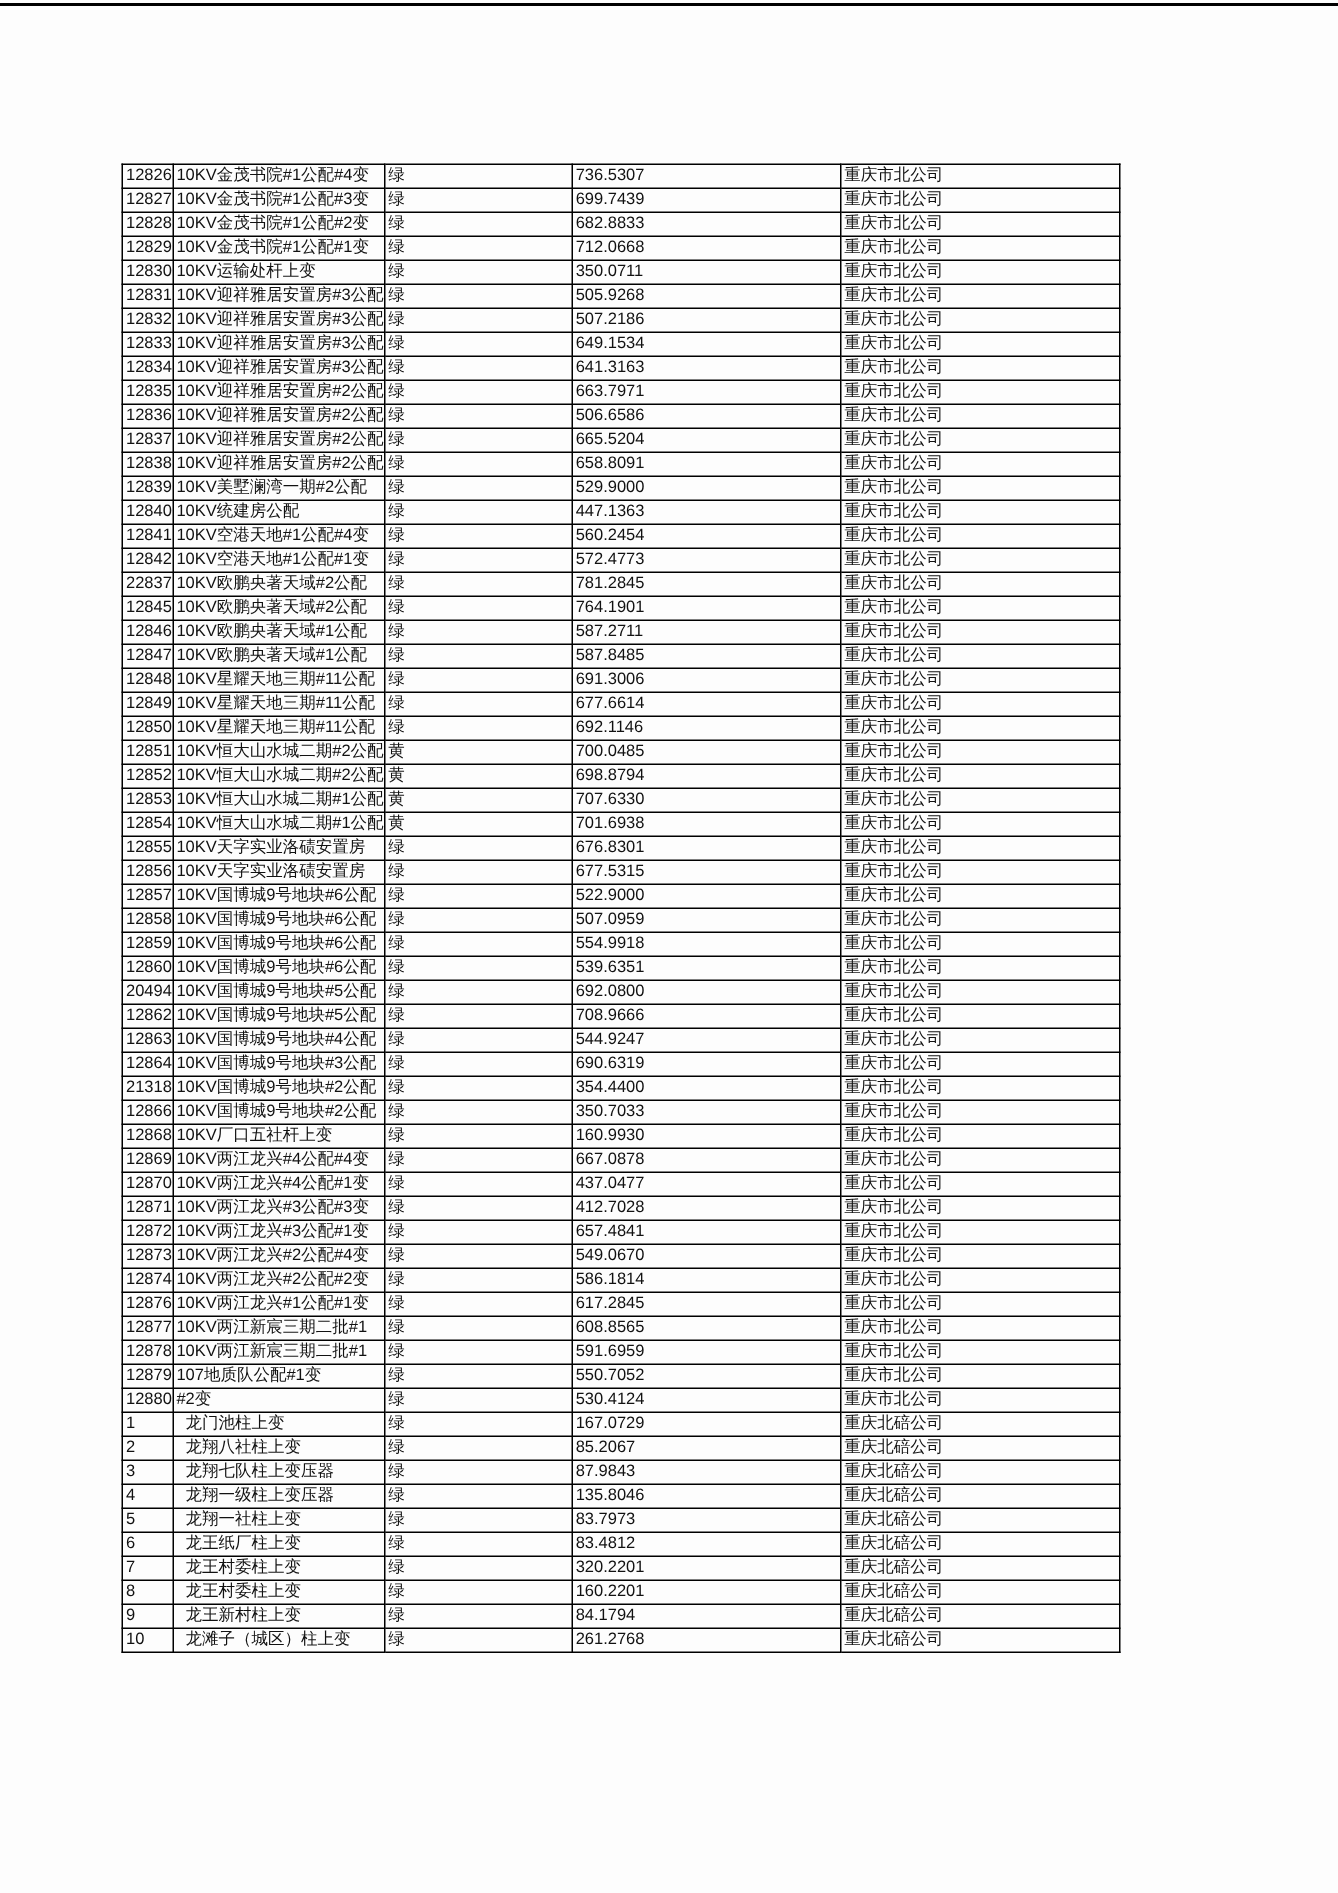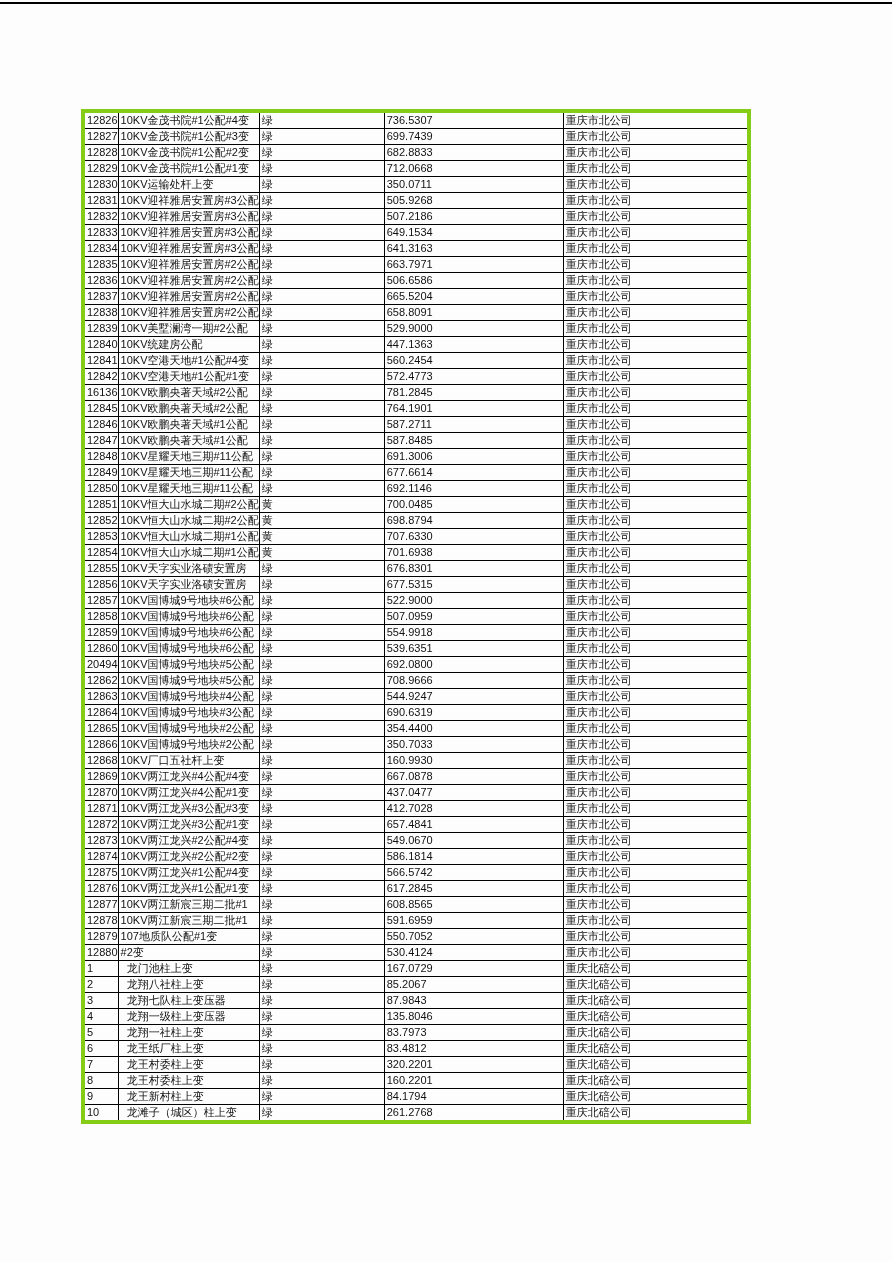--- a/index.html
+++ b/index.html
@@ -22,21 +22,21 @@
     width: 892px;
     height: 2px;
     background: #000000;
   }
   table.sheet {
     position: absolute;
     left: 81px;
     top: 109px;
     border-collapse: collapse;
     table-layout: fixed;
-    border: 4px solid #84cc16;
+    border: 1px solid #84cc16;
   }
   table.sheet td {
     border: 1px solid #000000;
     height: 15px;
     box-sizing: content-box;
     padding: 0 0 0 2px;
     font-size: 11px;
     line-height: 15px;
     vertical-align: middle;
     overflow: hidden;
@@ -178,21 +178,21 @@
       <td class="c-company">重庆市北公司</td>
     </tr>
       <tr>
       <td class="c-id">12842</td>
       <td class="c-name">10KV空港天地#1公配#1变</td>
       <td class="c-status">绿</td>
       <td class="c-value">572.4773</td>
       <td class="c-company">重庆市北公司</td>
     </tr>
       <tr>
-      <td class="c-id">16136</td>
+      <td class="c-id">22837</td>
       <td class="c-name">10KV欧鹏央著天域#2公配</td>
       <td class="c-status">绿</td>
       <td class="c-value">781.2845</td>
       <td class="c-company">重庆市北公司</td>
     </tr>
       <tr>
       <td class="c-id">12845</td>
       <td class="c-name">10KV欧鹏央著天域#2公配</td>
       <td class="c-status">绿</td>
       <td class="c-value">764.1901</td>
@@ -325,21 +325,21 @@
       <td class="c-company">重庆市北公司</td>
     </tr>
       <tr>
       <td class="c-id">12864</td>
       <td class="c-name">10KV国博城9号地块#3公配</td>
       <td class="c-status">绿</td>
       <td class="c-value">690.6319</td>
       <td class="c-company">重庆市北公司</td>
     </tr>
       <tr>
-      <td class="c-id">12865</td>
+      <td class="c-id">21318</td>
       <td class="c-name">10KV国博城9号地块#2公配</td>
       <td class="c-status">绿</td>
       <td class="c-value">354.4400</td>
       <td class="c-company">重庆市北公司</td>
     </tr>
       <tr>
       <td class="c-id">12866</td>
       <td class="c-name">10KV国博城9号地块#2公配</td>
       <td class="c-status">绿</td>
       <td class="c-value">350.7033</td>
@@ -385,27 +385,20 @@
       <td class="c-name">10KV两江龙兴#2公配#4变</td>
       <td class="c-status">绿</td>
       <td class="c-value">549.0670</td>
       <td class="c-company">重庆市北公司</td>
     </tr>
       <tr>
       <td class="c-id">12874</td>
       <td class="c-name">10KV两江龙兴#2公配#2变</td>
       <td class="c-status">绿</td>
       <td class="c-value">586.1814</td>
-      <td class="c-company">重庆市北公司</td>
-    </tr>
-      <tr>
-      <td class="c-id">12875</td>
-      <td class="c-name">10KV两江龙兴#1公配#4变</td>
-      <td class="c-status">绿</td>
-      <td class="c-value">566.5742</td>
       <td class="c-company">重庆市北公司</td>
     </tr>
       <tr>
       <td class="c-id">12876</td>
       <td class="c-name">10KV两江龙兴#1公配#1变</td>
       <td class="c-status">绿</td>
       <td class="c-value">617.2845</td>
       <td class="c-company">重庆市北公司</td>
     </tr>
       <tr>

